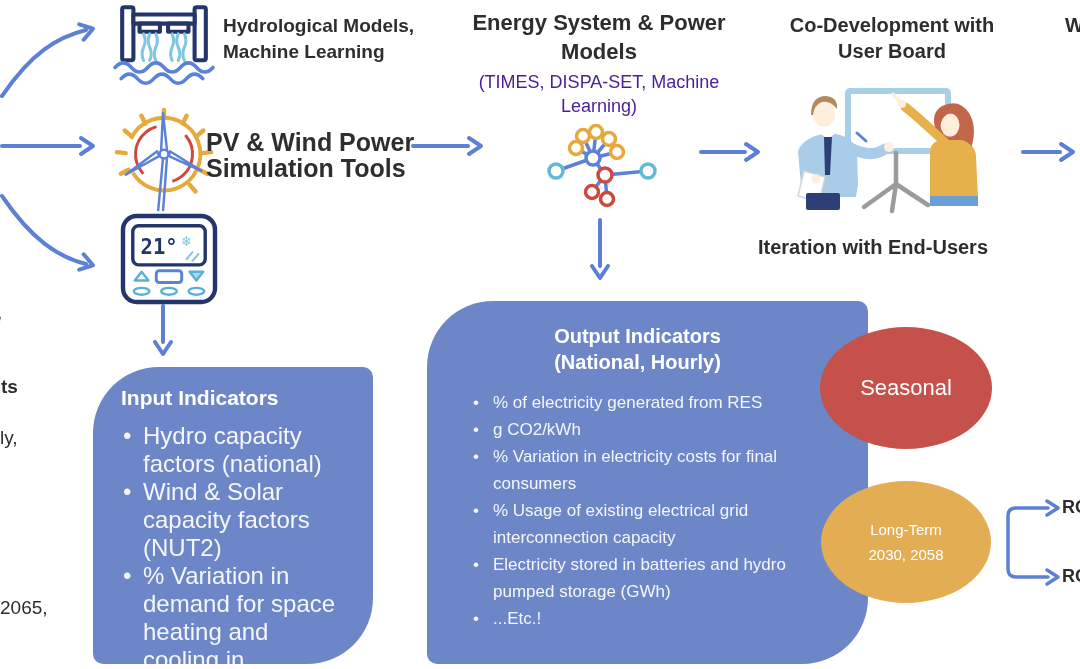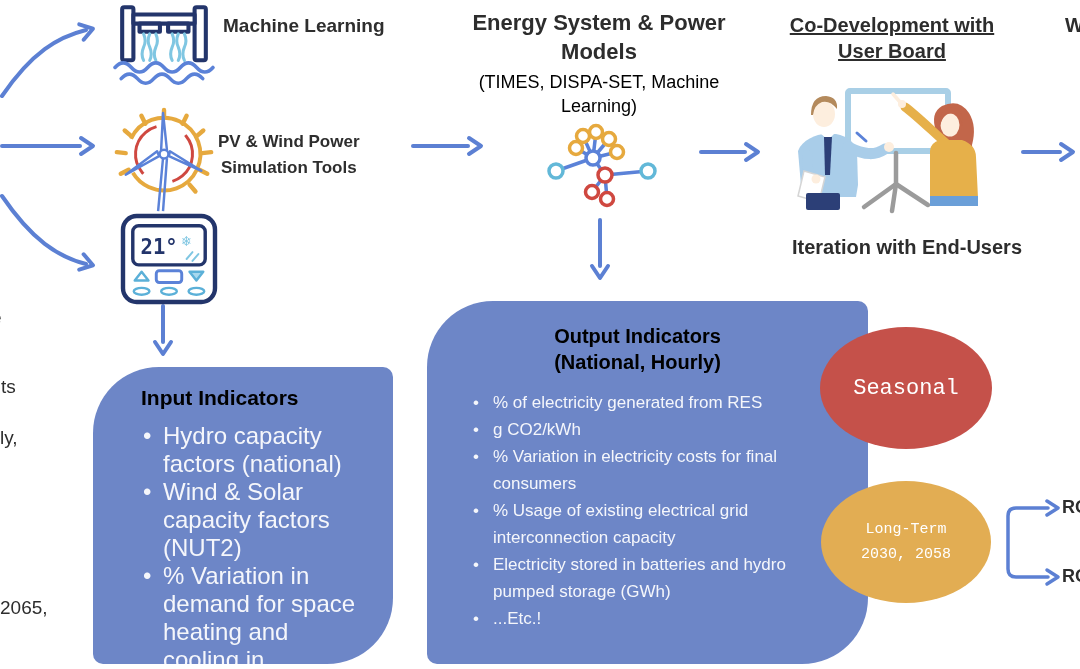--- a/index.html
+++ b/index.html
@@ -8,62 +8,62 @@
     background:#ffffff;font-family:"Liberation Sans",sans-serif;
     color:#2d2d2d;
   }
   .abs{position:absolute;}
   svg{display:block;}
 
   
   .src-label{font-weight:700;color:#2e2e2e;}
   .src-label span{display:block;}
   .lbl-hydro{left:223px;top:13px;font-size:19px;line-height:26px;}
-  .lbl-wind{left:218px;top:129px;font-size:17px;line-height:26px;text-align:center;}
+  .lbl-wind{left:206px;top:129px;font-size:25px;line-height:26px;}
   .lbl-thermo{left:220px;top:224px;font-size:18px;line-height:23px;}
 
   
   .h-energy{left:468px;top:8px;width:262px;text-align:center;
             font-size:22px;line-height:29px;font-weight:700;}
   .h-energy-sub{left:468px;top:70px;width:262px;text-align:center;
-            font-size:18px;line-height:24px;font-weight:400;color:#000000;}
+            font-size:18px;line-height:24px;font-weight:400;color:#4c1d95;}
   .h-codev{left:768px;top:12px;width:248px;text-align:center;
-            font-size:20px;line-height:26px;font-weight:700;text-decoration:underline;}
-  .h-iter{left:758px;top:236px;width:264px;text-align:right;
+            font-size:20px;line-height:26px;font-weight:700;}
+  .h-iter{left:758px;top:236px;width:264px;text-align:left;
             font-size:20px;font-weight:700;}
 
   
   .blue-box{background:#6d86c7;border-radius:66px 10px 66px 10px;color:#ffffff;}
-  .box-input{left:93px;top:367px;width:280px;height:297px;padding-left:20px;}
+  .box-input{left:93px;top:367px;width:280px;height:297px;}
   .box-output{left:427px;top:301px;width:441px;height:363px;}
-  .box-title{font-weight:700;color:#000000;}
+  .box-title{font-weight:700;color:#ffffff;}
   .box-input .box-title{margin:19px 0 0 28px;font-size:21px;}
   .box-output .box-title{margin:22px 50px 0 30px;text-align:center;
                          font-size:20px;line-height:26px;}
   .box-title span{display:block;}
   ul.bullets{list-style:none;margin:0;padding:0;color:rgba(255,255,255,0.93);}
   .box-input ul.bullets{margin:12px 30px 0 28px;font-size:24px;line-height:28px;}
   .box-output ul.bullets{margin:14px 26px 0 44px;font-size:17px;line-height:27px;}
   ul.bullets li{position:relative;padding-left:22px;}
   ul.bullets li::before{content:"\2022";position:absolute;left:2px;top:0;}
 
   
   .ellipse{border-radius:50%;color:#fff;display:flex;align-items:center;
-           justify-content:center;text-align:center;font-family:Liberation Mono, monospace;}
+           justify-content:center;text-align:center;}
   .el-seasonal{left:820px;top:327px;width:172px;height:122px;background:#c5514a;
                font-size:22px;}
   .el-longterm{left:821px;top:481px;width:170px;height:122px;background:#e2ad53;
                font-size:15px;line-height:25px;}
   .ellipse span{display:block;}
 
   
   .frag{font-size:19px;color:#2d2d2d;white-space:nowrap;}
   .frag-w{left:1065px;top:14px;font-size:20px;font-weight:700;}
   .frag-e{left:-9px;top:307px;}
-  .frag-ts{left:1px;top:376px;font-weight:400;}
+  .frag-ts{left:1px;top:376px;font-weight:700;}
   .frag-ly{left:0px;top:427px;}
   .frag-2065{left:0px;top:597px;}
   .frag-rcp{left:1062px;font-size:18px;font-weight:700;}
   .frag-rcp1{top:497px;}
   .frag-rcp2{top:566px;}
 </style>
 </head>
 <body>
 
 <div id="stage">
@@ -167,20 +167,21 @@
     <rect x="37" y="59" width="26" height="12" rx="3" fill="none" stroke="#5b82d8" stroke-width="3"></rect>
     <path d="M71,60 l7,9 l7,-9 z" fill="#a8d8ee" stroke="#5bb0d8" stroke-width="2.5" stroke-linejoin="round"></path>
     <g fill="none" stroke="#5bb0d8" stroke-width="2.5">
       <ellipse cx="22" cy="80" rx="8" ry="3.5"></ellipse>
       <ellipse cx="50" cy="80" rx="8" ry="3.5"></ellipse>
       <ellipse cx="78" cy="80" rx="8" ry="3.5"></ellipse>
     </g>
   </svg>
 
   <div class="abs src-label lbl-hydro">
+    <span>Hydrological Models,</span>
     <span>Machine Learning</span>
   </div>
   <div class="abs src-label lbl-wind">
     <span>PV &amp; Wind Power</span>
     <span>Simulation Tools</span>
   </div>
 
   <div class="abs h-energy">
     <span>Energy System &amp;</span>
     <span>Power Models</span>

